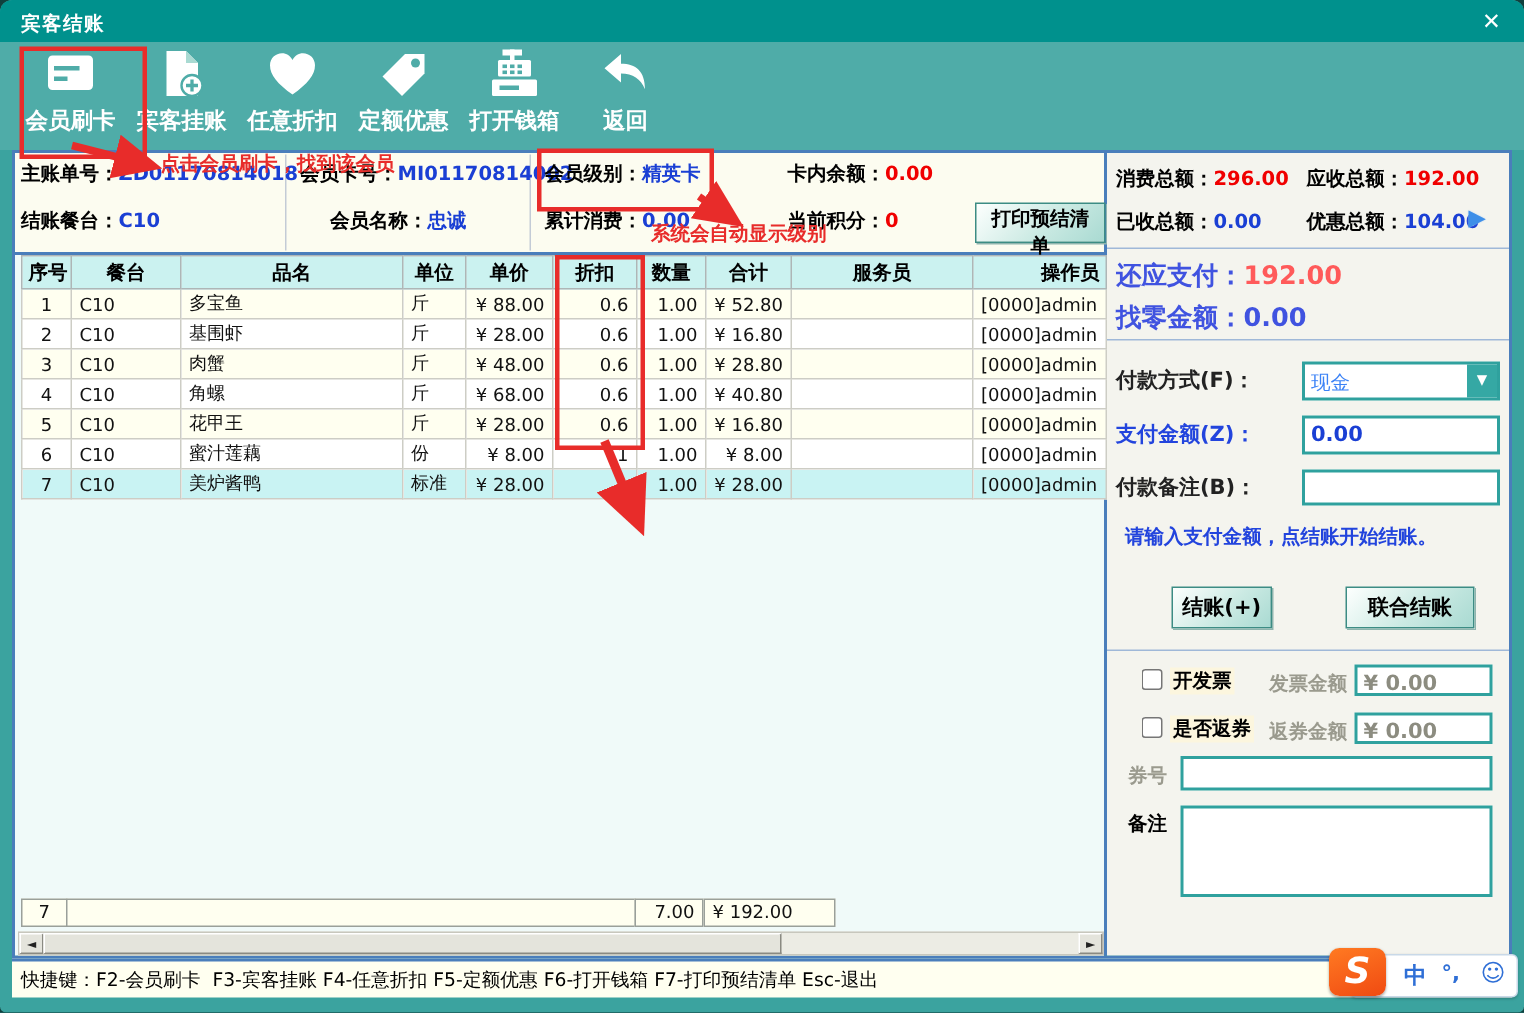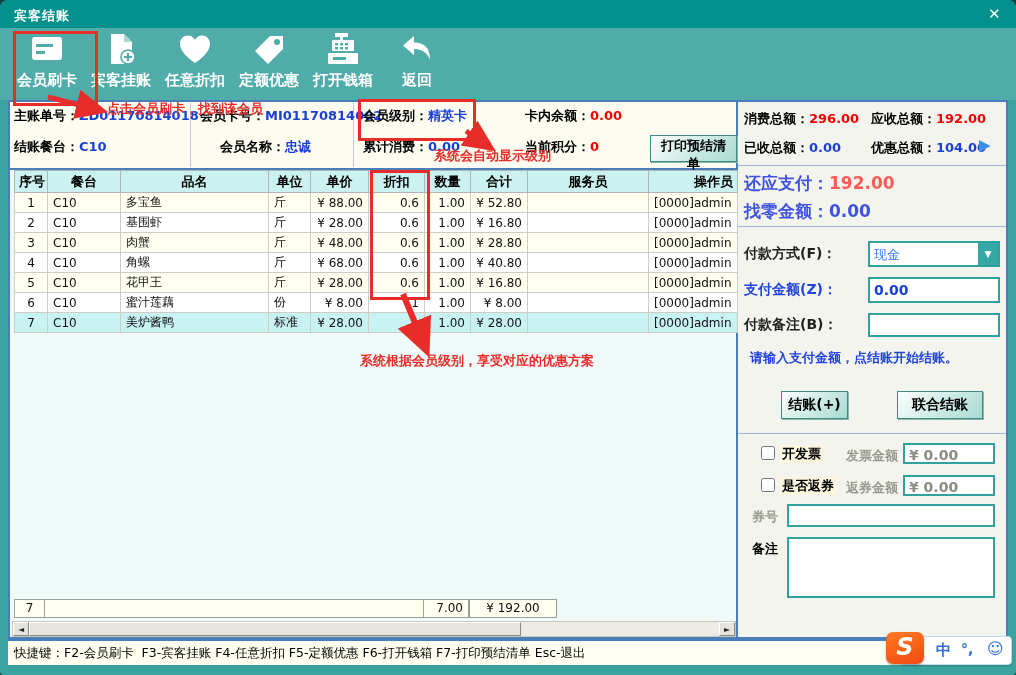--- a/index.html
+++ b/index.html
@@ -275,21 +275,21 @@
           <td class="a-r">¥ 28.00</td>
           <td class="a-l"></td>
           <td class="a-l">[0000]admin</td>
         </tr>
       </tbody>
     </table>
 
   <div class="abs tfoot-cell a-c" style="left:14px;top:599px;width:31px;">7</div>
   <div class="abs tfoot-cell" style="left:44px;top:599px;width:380px;"></div>
   <div class="abs tfoot-cell a-r" style="left:423px;top:599px;width:46px;">7.00</div>
-  <div class="abs tfoot-cell" style="left:469px;top:599px;width:88px;text-align:center;">¥ 192.00</div>
+  <div class="abs tfoot-cell" style="left:469px;top:599px;width:88px;">¥ 192.00</div>
 
   <div class="abs sb-track">
     <div class="sb-btn" style="position:absolute;left:0;top:0;">◄</div>
     <div class="sb-btn" style="position:absolute;right:0;top:0;">►</div>
   </div>
   <div class="abs sb-thumb"></div>
 
   <div class="abs bg-right"></div>
   <div class="abs fld" style="left:744px;top:110px;"><span class="lbl">消费总额：</span><span class="vr">296.00</span></div>
   <div class="abs fld" style="left:871px;top:110px;"><span class="lbl">应收总额：</span><span class="vr">192.00</span></div>
@@ -349,21 +349,20 @@
       <marker id="ah" markerWidth="7" markerHeight="7" refX="4.6" refY="3" orient="auto">
         <path d="M0,0 L6.5,3 L0,6 Z" fill="#E82C2A"></path>
       </marker>
     </defs>
     <line x1="48" y1="97" x2="99" y2="110" stroke="#E82C2A" stroke-width="5" marker-end="url(#ah)"></line>
     <line x1="466" y1="131" x2="488" y2="146" stroke="#E82C2A" stroke-width="5" marker-end="url(#ah)"></line>
     <line x1="403" y1="294" x2="425" y2="347" stroke="#E82C2A" stroke-width="6" marker-end="url(#ah)"></line>
   </svg>
   <div class="abs red-note" style="left:107px;top:100px;">点击会员刷卡，找到该会员</div>
   <div class="abs red-note" style="left:434px;top:147px;">系统会自动显示级别</div>
-  <div class="abs red-note" style="left:360px;top:352px;">系统根据会员级别，享受对应的优惠方案</div>
 
   <div class="abs ime-bar"></div>
   <div class="abs ime-s">S</div>
   <div class="abs ime-item" style="left:936px;top:641px;font-size:15px;">中</div>
   <div class="abs ime-item" style="left:961px;top:641px;font-size:14px;">°,</div>
   <div class="abs ime-item" style="left:987px;top:639px;font-size:16px;">☺</div>
 
 </div>
 
 </body></html>

